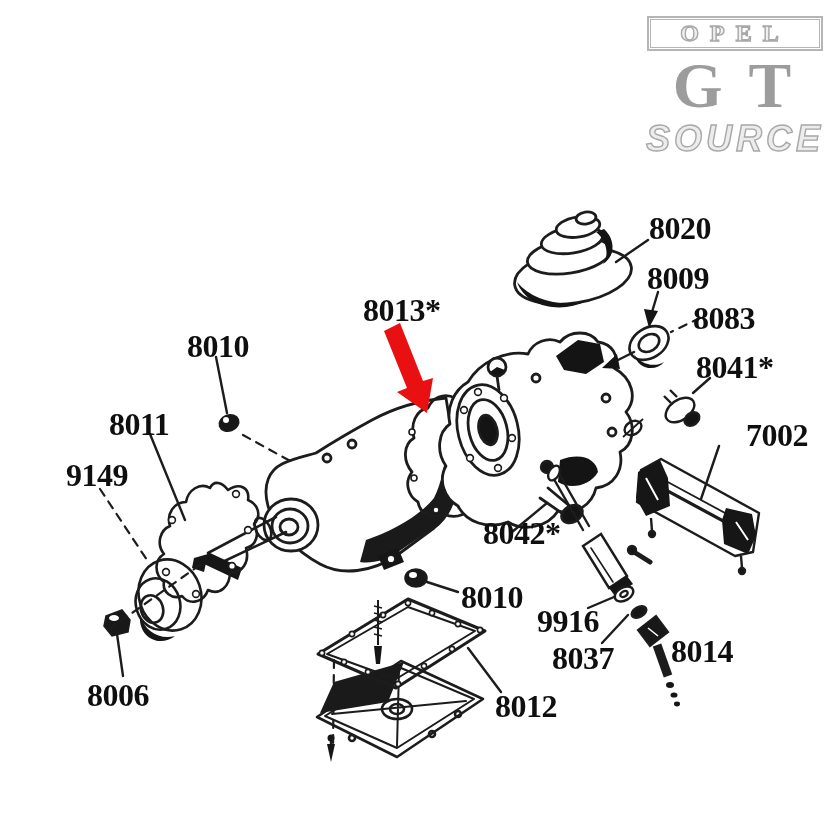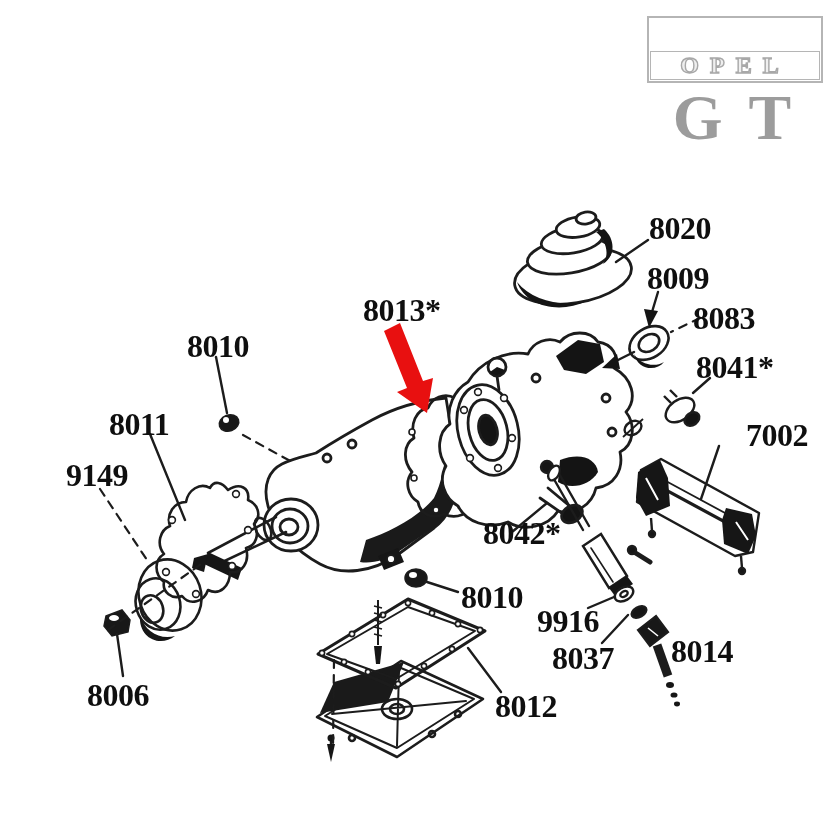--- a/index.html
+++ b/index.html
@@ -6,21 +6,21 @@
   #stage{position:relative;width:840px;height:840px;background:#ffffff;overflow:hidden;
          font-family:"Liberation Serif",serif;}
   #artwork{position:absolute;left:0;top:0;}
   .part-label{position:absolute;font-weight:bold;font-size:32px;line-height:1;
               color:#0f0f0f;white-space:nowrap;letter-spacing:-0.5px;
               font-family:"Liberation Serif",serif;}
   
   #logo{position:absolute;left:632px;top:16px;width:206px;display:flex;
         flex-direction:column;align-items:center;user-select:none;}
   .opel-box{border:2px solid #b5b5b5;padding:1px;width:170px;}
-  .opel-box-inner{border:1px solid #b5b5b5;text-align:center;padding:0 2px;margin-top:32px;}
+  .opel-box-inner{border:1px solid #b5b5b5;text-align:center;padding:0 2px;}
   .opel-text{font-family:"Liberation Serif",serif;font-weight:bold;font-size:24px;
              letter-spacing:11px;color:#efefef;-webkit-text-stroke:1.4px #a8a8a8;
              text-indent:8px;}
   .gt-text{font-family:"Liberation Serif",serif;font-weight:bold;font-size:64px;
            line-height:0.9;color:#9c9c9c;letter-spacing:26px;text-indent:20px;
            margin-top:6px;}
   .source-text{font-family:"Liberation Sans",sans-serif;font-weight:bold;
                font-style:italic;font-size:36px;line-height:1;letter-spacing:4px;
                color:#ececec;-webkit-text-stroke:1.4px #a8a8a8;margin-top:6px;}
 </style>
@@ -297,15 +297,16 @@
   <div class="part-label" style="left:671px;top:635px">8014</div>
   <div class="part-label" style="left:495px;top:690px">8012</div>
 
   <div id="logo">
     <div class="opel-box">
       <div class="opel-box-inner">
         <span class="opel-text">OPEL</span>
       </div>
     </div>
     <div class="gt-text">GT</div>
+    <div class="source-text">SOURCE</div>
   </div>
 
 </div>
 
 </body></html>

